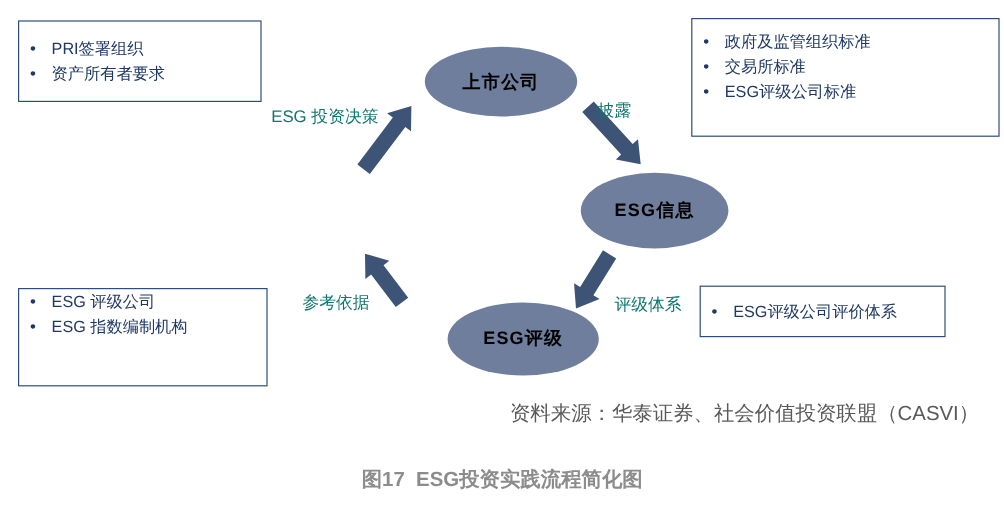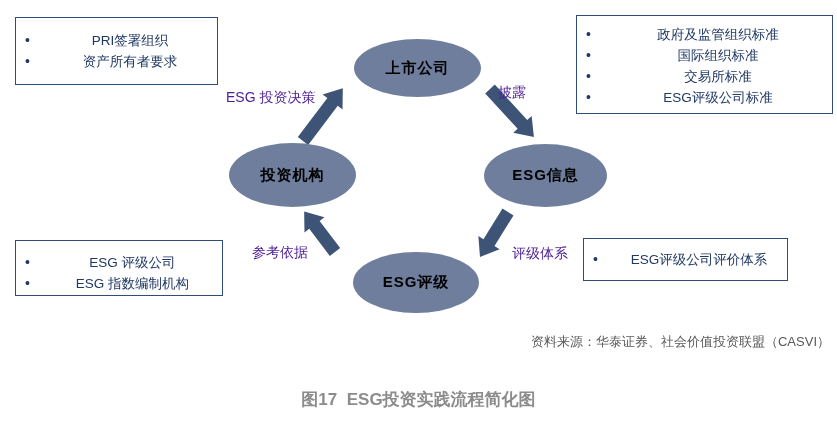--- a/index.html
+++ b/index.html
@@ -16,83 +16,82 @@
   .info-box {
     position: absolute;
     border: 1.5px solid #2e4d7c;
     background: #ffffff;
     box-sizing: border-box;
   }
   .info-box ul {
     margin: 0;
     padding: 0;
     list-style: none;
-    text-align: center;
   }
   .info-box li {
     position: relative;
     padding-left: 27px;
     font-size: 13.5px;
     line-height: 21px;
     color: #1f3864;
     white-space: nowrap;
   }
   .info-box li::before {
     content: "\2022";
     position: absolute;
     left: 9px;
     color: #1f3864;
     font-size: 14px;
   }
   #box-top-left     { left: 15px;  top: 17px;  width: 203px; height: 68px; padding-top: 12px; }
   #box-top-right    { left: 576px; top: 15px;  width: 257px; height: 99px; padding-top: 8px; }
-  #box-bottom-left  { left: 15px;  top: 240px; width: 208px; height: 56px; padding-top: 11px; }
+  #box-bottom-left  { left: 15px;  top: 240px; width: 208px; height: 82px; padding-top: 0; }
   #box-right        { left: 583px; top: 238px; width: 205px; height: 43px; padding-top: 10px; }
 
   
   .node {
     position: absolute;
     border-radius: 50%;
     background: #6e7e9c;
     color: #000000;
     font-size: 15px;
     font-weight: bold;
     display: flex;
     align-items: center;
     justify-content: center;
     letter-spacing: 1px;
     white-space: nowrap;
   }
   #node-listed-company          { left: 354px; top: 39px;  width: 127px; height: 58px; }
   #node-esg-info                { left: 484px; top: 144px; width: 123px; height: 63px; }
-  #node-esg-rating              { left: 353px; top: 252px; width: 126px; height: 61px; }
+  #node-esg-rating              { left: 373px; top: 252px; width: 126px; height: 61px; }
   #node-investment-institution  { left: 229px; top: 143px; width: 127px; height: 64px; }
 
   
   #arrow-layer { position: absolute; left: 0; top: 0; }
   .block-arrow { fill: #3d5477; }
 
   
   .edge-label {
     position: absolute;
     font-size: 14px;
-    color: #4c1d95;
+    color: #0f766e;
     white-space: pre;
   }
   #edge-label-decision  { left: 226px; top: 89px; }
   #edge-label-disclose  { left: 498px; top: 84px; }
   #edge-label-rating    { left: 512px; top: 245px; }
   #edge-label-reference { left: 252px; top: 244px; }
 
   
   #source-note {
     position: absolute;
-    right: 7px;
+    right: 21px;
     top: 333px;
-    font-size: 13px;
+    font-size: 17px;
     color: #595959;
     white-space: pre;
     margin-left: 36px;
   }
   #figure-caption {
     position: absolute;
     left: 0;
     top: 388px;
     width: 100%;
     text-align: center;
@@ -110,21 +109,20 @@
   <div class="info-box" id="box-top-left">
     <ul>
       <li>PRI签署组织</li>
       <li>资产所有者要求</li>
     </ul>
   </div>
 
   <div class="info-box" id="box-top-right">
     <ul>
       <li>政府及监管组织标准</li>
-      <li>国际组织标准</li>
       <li>交易所标准</li>
       <li>ESG评级公司标准</li>
     </ul>
   </div>
 
   <div class="info-box" id="box-bottom-left">
     <ul>
       <li>ESG 评级公司</li>
       <li>ESG 指数编制机构</li>
     </ul>
@@ -139,21 +137,20 @@
   <svg id="arrow-layer" width="837" height="423" viewBox="0 0 837 423">
     <path class="block-arrow" transform="translate(303,141) rotate(-52.9)" d="M0 -6.5 H49 V-12.5 L66 0 L49 12.5 V6.5 H0 Z"></path>
     <path class="block-arrow" transform="translate(490,89) rotate(47.5)" d="M0 -6.5 H48 V-12.5 L65 0 L48 12.5 V6.5 H0 Z"></path>
     <path class="block-arrow" transform="translate(508,212) rotate(121.9)" d="M0 -6.5 H36 V-12.5 L53 0 L36 12.5 V6.5 H0 Z"></path>
     <path class="block-arrow" transform="translate(335,252) rotate(-127.2)" d="M0 -6.5 H34 V-12.5 L51 0 L34 12.5 V6.5 H0 Z"></path>
   </svg>
 
   <div class="node" id="node-listed-company">上市公司</div>
   <div class="node" id="node-esg-info">ESG信息</div>
   <div class="node" id="node-esg-rating">ESG评级</div>
-  <div class="node" id="node-investment-institution">投资机构</div>
 
   <div class="edge-label" id="edge-label-decision">ESG 投资决策</div>
   <div class="edge-label" id="edge-label-disclose">披露</div>
   <div class="edge-label" id="edge-label-rating">评级体系</div>
   <div class="edge-label" id="edge-label-reference">参考依据</div>
 
   <div id="source-note">资料来源：华泰证券、社会价值投资联盟（CASVI）</div>
   <div id="figure-caption">图17  ESG投资实践流程简化图</div>
 
 </div>

